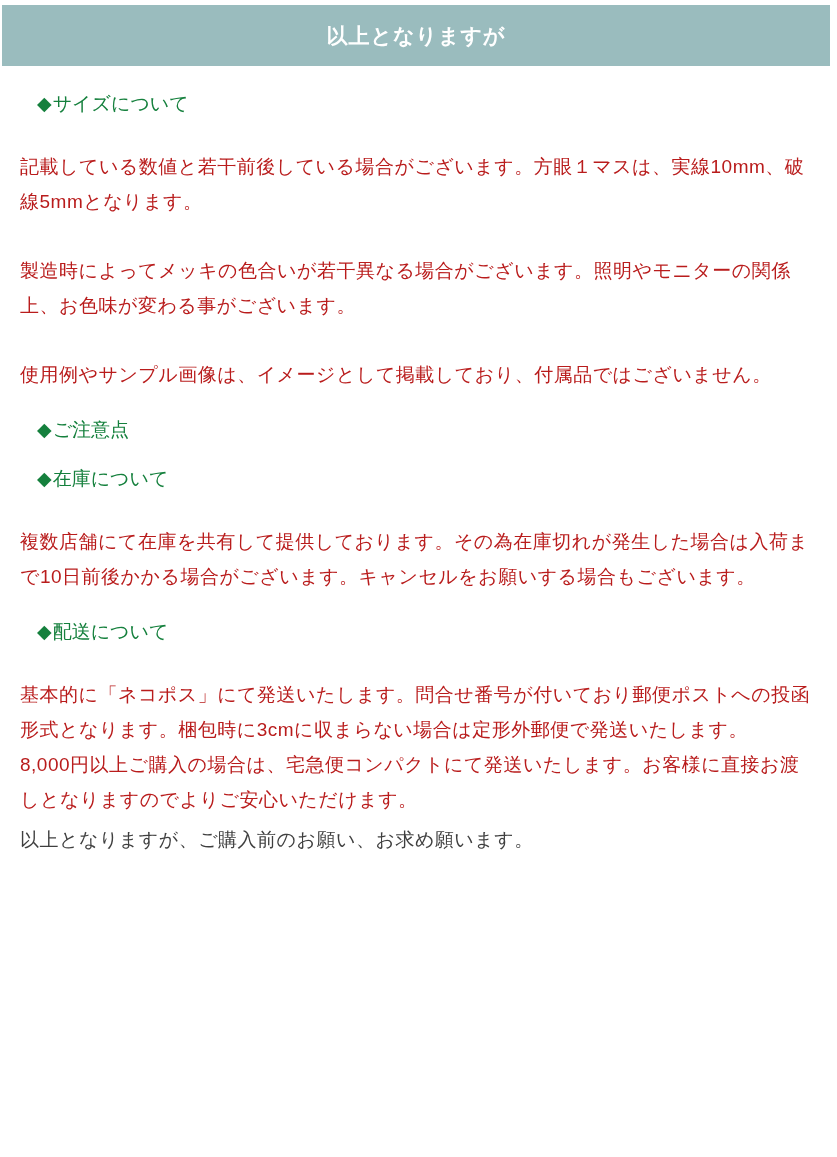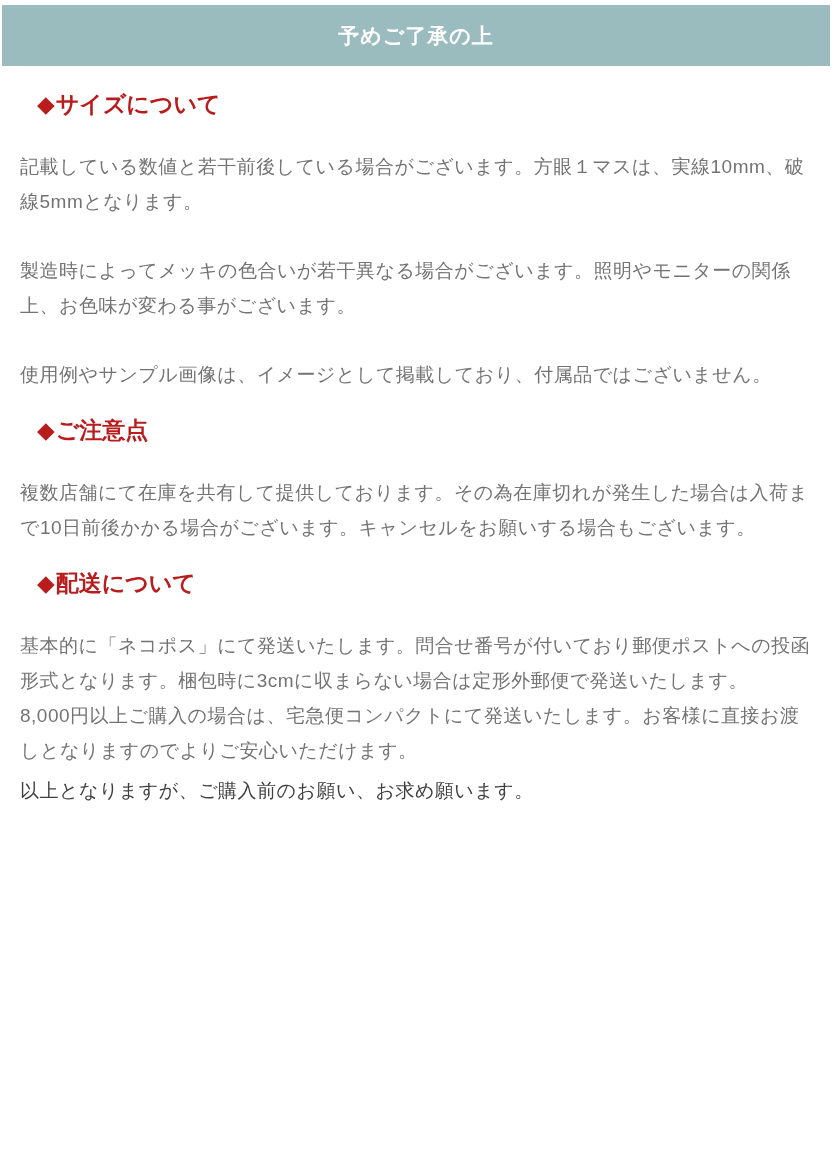--- a/index.html
+++ b/index.html
@@ -22,68 +22,69 @@
     justify-content: center;
   }
   .header-bar .title {
     color: #ffffff;
     font-size: 21px;
     font-weight: bold;
     letter-spacing: 1px;
   }
   h3.sec-heading {
     margin: 27px 0 0 37px;
-    font-size: 23px;
+    font-size: 19px;
     line-height: 22px;
-    font-weight: bold;
-    color: #b91c1c;
+    font-weight: normal;
+    color: #15803d;
   }
   h3.sec-heading .bullet {
     margin-right: 1px;
   }
   p.sec-body {
     margin: 34px 22px 0 20px;
     font-size: 19px;
     line-height: 35px;
-    color: #737373;
+    color: #b91c1c;
     letter-spacing: 0.5px;
   }
   p.closing {
     margin: 6px 22px 0 20px;
     font-size: 19px;
     line-height: 33px;
     color: #3f3f3f;
     letter-spacing: 0.5px;
   }
 </style>
 </head>
 <body>
 
 <header class="header-bar">
-  <span class="title">予めご了承の上</span>
+  <span class="title">以上となりますが</span>
 </header>
 
 <section>
   <h3 class="sec-heading"><span class="bullet">◆</span><span>サイズについて</span></h3>
   <p class="sec-body">記載している数値と若干前後している場合がございます。方眼１マスは、実線10mm、破線5mmとなります。</p>
 </section>
 
 <section>
   <p class="sec-body">製造時によってメッキの色合いが若干異なる場合がございます。照明やモニターの関係上、お色味が変わる事がございます。</p>
 </section>
 
 <section>
   <p class="sec-body">使用例やサンプル画像は、イメージとして掲載しており、付属品ではございません。</p>
 </section>
 
 <section>
   <h3 class="sec-heading"><span class="bullet">◆</span><span>ご注意点</span></h3>
 </section>
 
 <section>
+  <h3 class="sec-heading"><span class="bullet">◆</span><span>在庫について</span></h3>
   <p class="sec-body">複数店舗にて在庫を共有して提供しております。その為在庫切れが発生した場合は入荷まで10日前後かかる場合がございます。キャンセルをお願いする場合もございます。</p>
 </section>
 
 <section>
   <h3 class="sec-heading"><span class="bullet">◆</span><span>配送について</span></h3>
   <p class="sec-body"><span>基本的に「ネコポス」にて発送いたします。問合せ番号が付いており郵便ポストへの投函形式となります。梱包時に3cmに収まらない場合は定形外郵便で発送いたします。</span><br><span>8,000円以上ご購入の場合は、宅急便コンパクトにて発送いたします。お客様に直接お渡しとなりますのでよりご安心いただけます。</span></p>
 </section>
 
 <p class="closing"><span>以上となりますが、ご購入前のお願い、お求め願います。</span><br></p>
 

